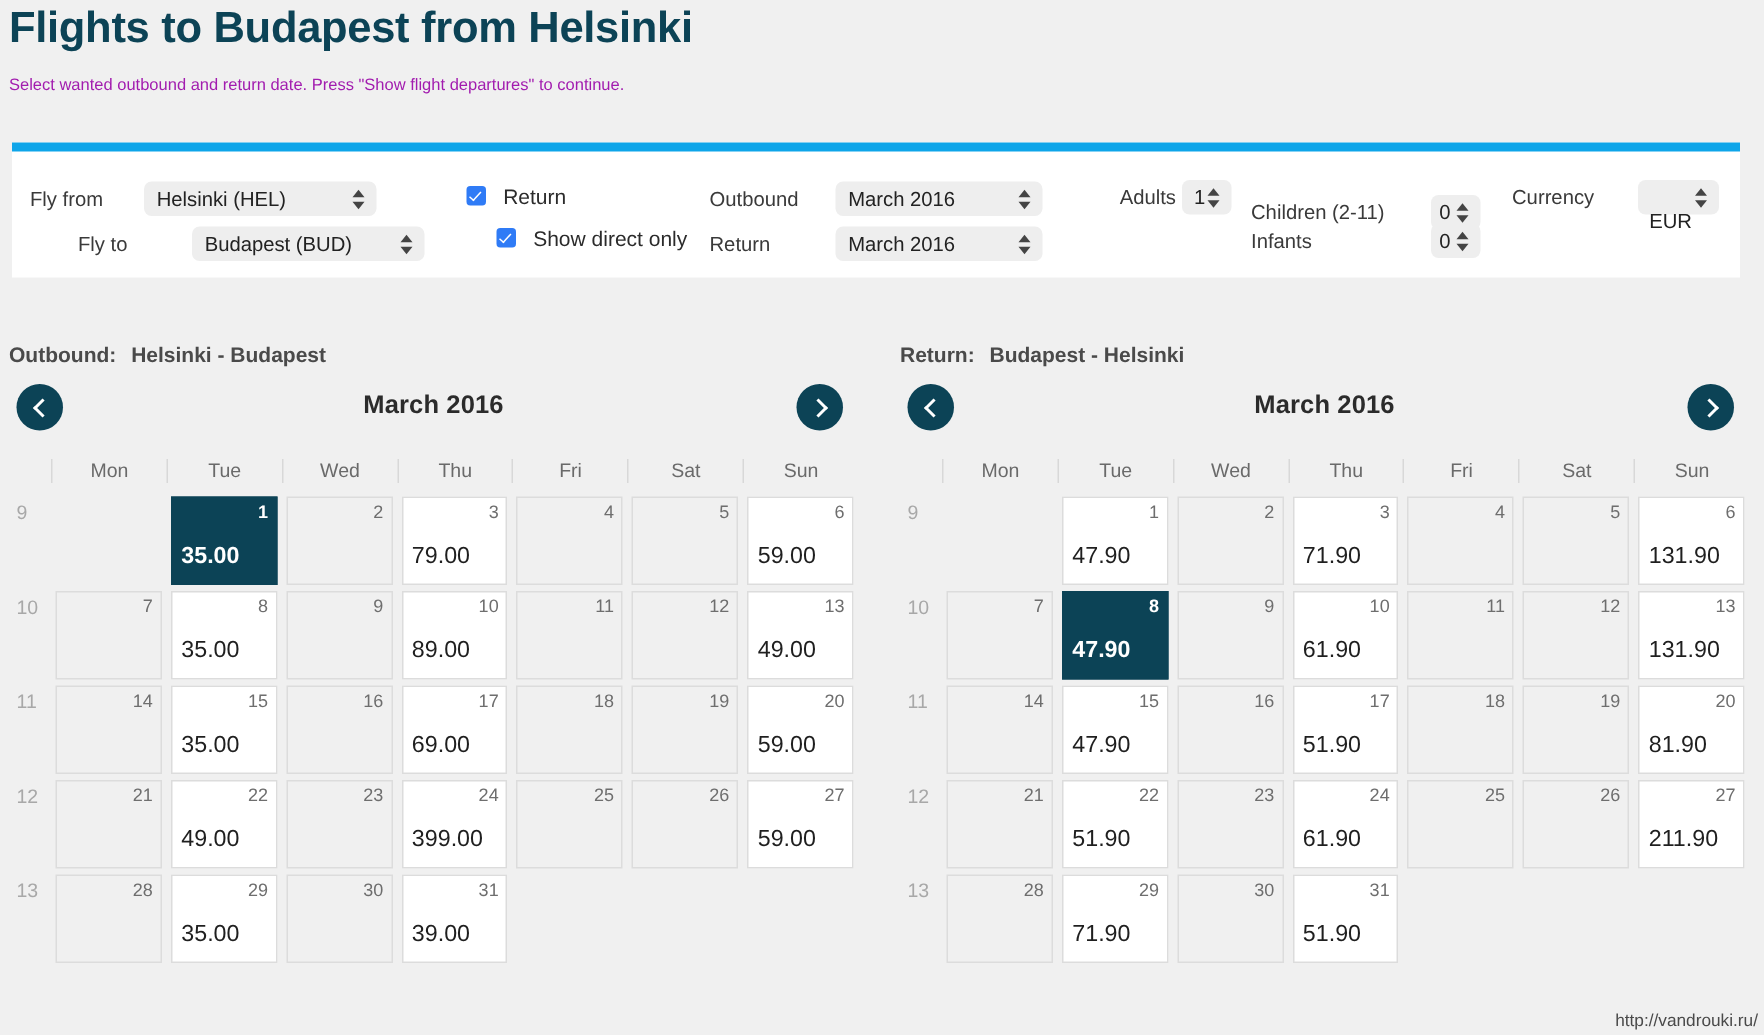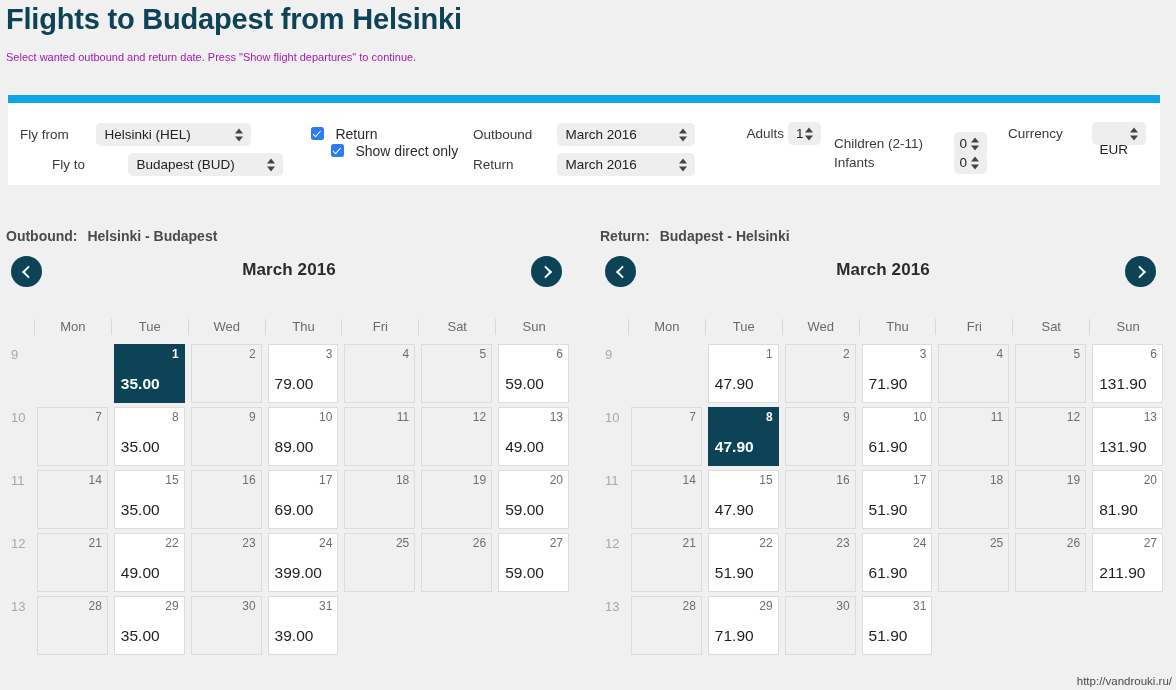--- a/index.html
+++ b/index.html
@@ -38,21 +38,21 @@
   }
 
   
   .form-panel {
     position: absolute;
     left: 8px;
     top: 95px;
     width: 1152px;
     height: 90px;
     background: #ffffff;
-    border-top: 8px solid #0ea5e9;
+    border-top: 6px solid #0ea5e9;
     box-sizing: border-box;
   }
   .form-row {
     position: absolute;
     white-space: nowrap;
   }
   .fld-label {
     font-size: 13.5px;
     color: #3a3a3a;
     display: inline-block;
@@ -191,21 +191,21 @@
     font-size: 17px;
     font-weight: bold;
     color: #2b2b2b;
     letter-spacing: 0.1px;
   }
 
   .dow-row {
     display: flex;
     height: 30px;
     align-items: center;
-    margin-top: 18px;
+    margin-top: 5px;
   }
   .dow-wk {
     width: 28px;
     flex: 0 0 28px;
   }
   .dow {
     flex: 1 1 0;
     text-align: center;
     font-size: 13px;
     color: #6a6a6a;
@@ -321,21 +321,21 @@
           <span class="dn"></span>
         </span>
     </span>
   </div>
 
   <div class="chk-row" style="left:303px; top:21px;">
     <span class="chk"></span>
     <span class="chk-label">Return</span>
   </div>
 
-  <div class="chk-row" style="left:303px; top:38px;padding-left:20px;">
+  <div class="chk-row" style="left:303px; top:49px;padding-left:20px;">
     <span class="chk"></span>
     <span class="chk-label">Show direct only</span>
   </div>
 
   <div class="form-row" style="left:465px; top:20px;">
     <span class="fld-label" style="width:80px;">Outbound</span>
     <span class="select-box" style="width:138px;">
       <span class="val">March 2016</span>
       <span class="stepper-glyph">
           <span class="up"></span>

